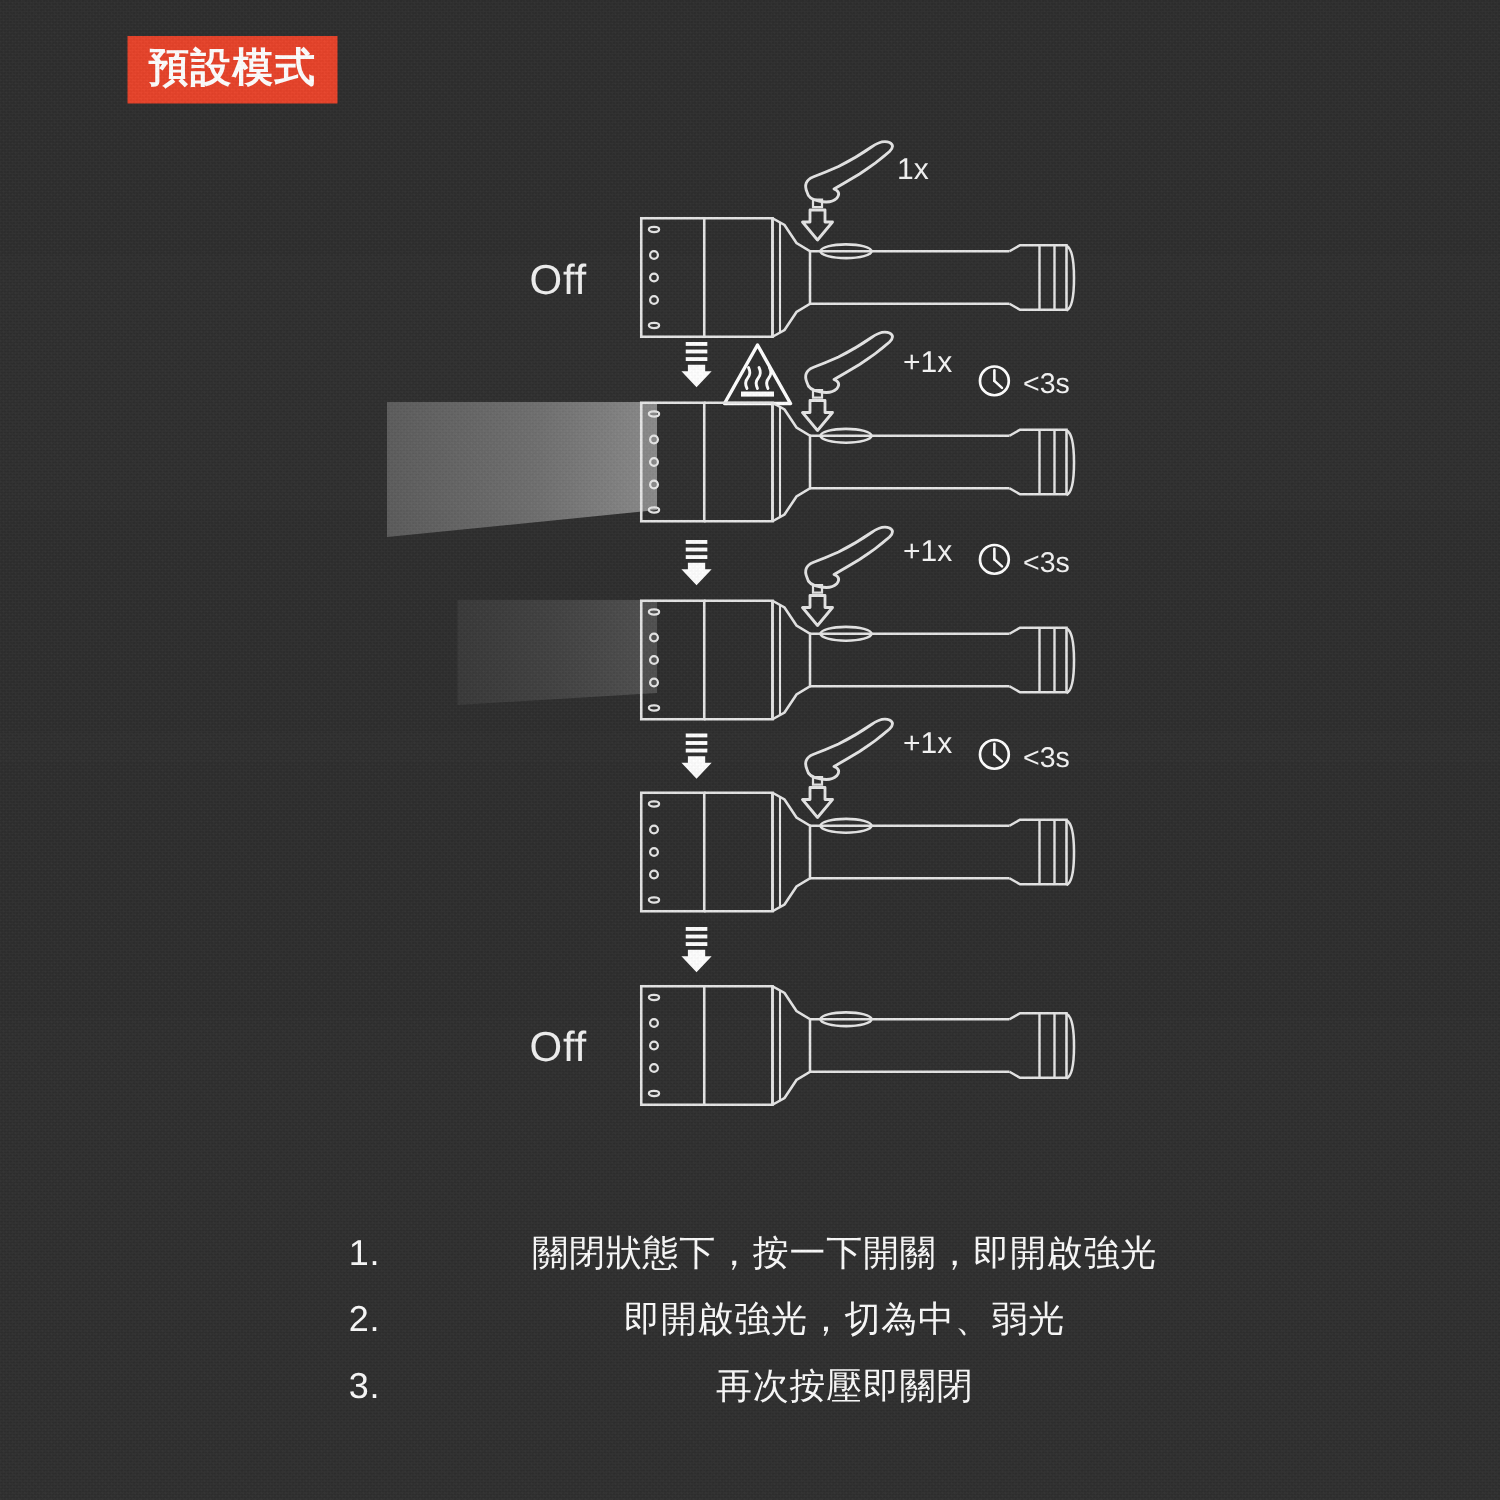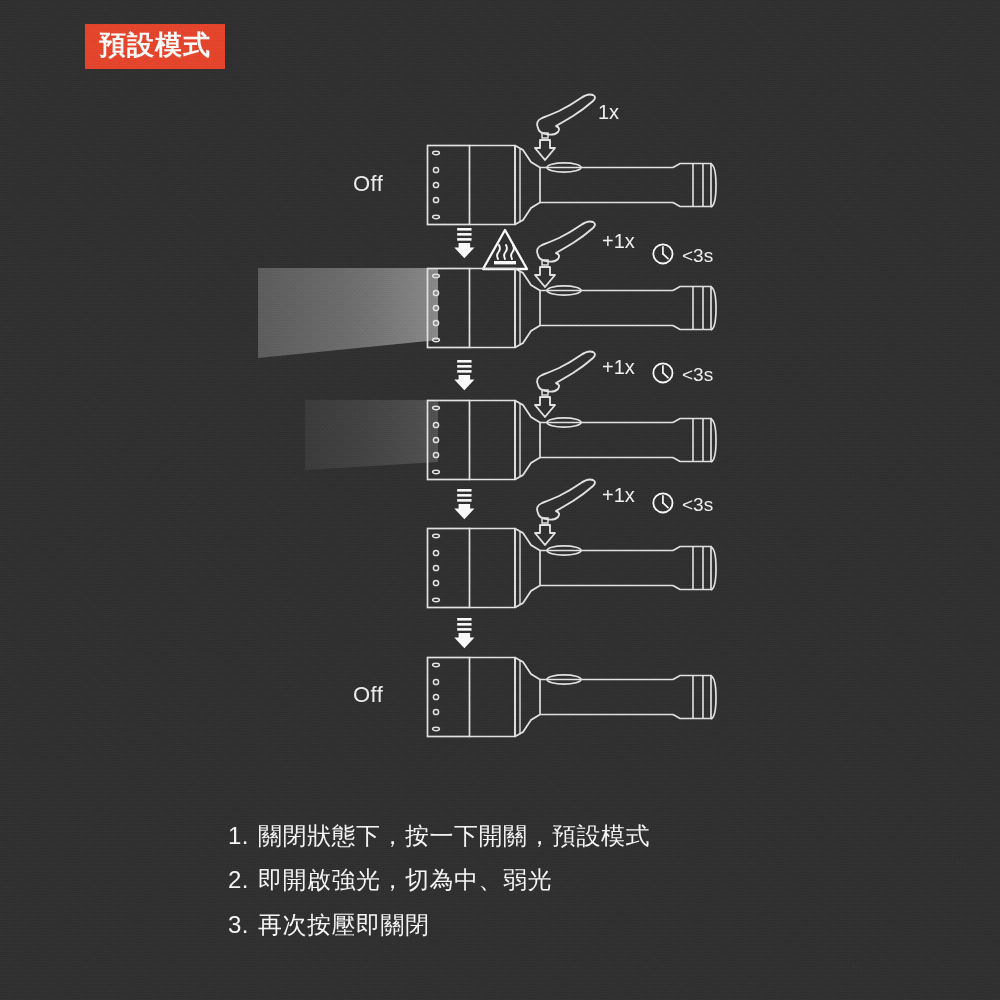--- a/index.html
+++ b/index.html
@@ -28,41 +28,42 @@
       repeating-linear-gradient(0deg,   rgba(255,255,255,.045) 0 1px, rgba(0,0,0,.05) 1px 2px),
       repeating-linear-gradient(90deg,  rgba(255,255,255,.035) 0 1px, rgba(0,0,0,.045) 1px 2px),
       repeating-linear-gradient(45deg,  rgba(255,255,255,.025) 0 1px, rgba(0,0,0,.03) 1px 3px),
       repeating-linear-gradient(135deg, rgba(0,0,0,.035) 0 1px, rgba(255,255,255,.02) 1px 3px);
   }
 
   #stage {
     position: absolute;
     inset: 0;
     z-index: 10;
+    text-align: center;
   }
 
   
   #badge {
     position: absolute;
     left: 85px;
     top: 24px;
     padding: 6px 14px 8px 14px;
     background: #e8432a;
     color: #ffffff;
     font-size: 27px;
     font-weight: bold;
     letter-spacing: 1px;
     line-height: 1.15;
     white-space: nowrap;
   }
 
   
   .off-label {
     position: absolute;
-    font-size: 22px;
+    font-size: 28px;
     color: #f0f0f0;
     font-weight: 400;
     letter-spacing: .5px;
   }
 
   
   #diagram {
     position: absolute;
     left: 0; top: 0;
     width: 1000px;
@@ -252,21 +253,21 @@
     </g>
 
     <g transform="translate(427,657)">
       <use href="#torch"></use>
     </g>
   </svg>
 
   <div id="steps">
     <div class="step-row">
       <span class="step-num">1.</span>
-      <span class="step-text">關閉狀態下，按一下開關，預設模式</span>
+      <span class="step-text">關閉狀態下，按一下開關，即開啟強光</span>
     </div>
     <div class="step-row">
       <span class="step-num">2.</span>
       <span class="step-text">即開啟強光，切為中、弱光</span>
     </div>
     <div class="step-row">
       <span class="step-num">3.</span>
       <span class="step-text">再次按壓即關閉</span>
     </div>
   </div>

